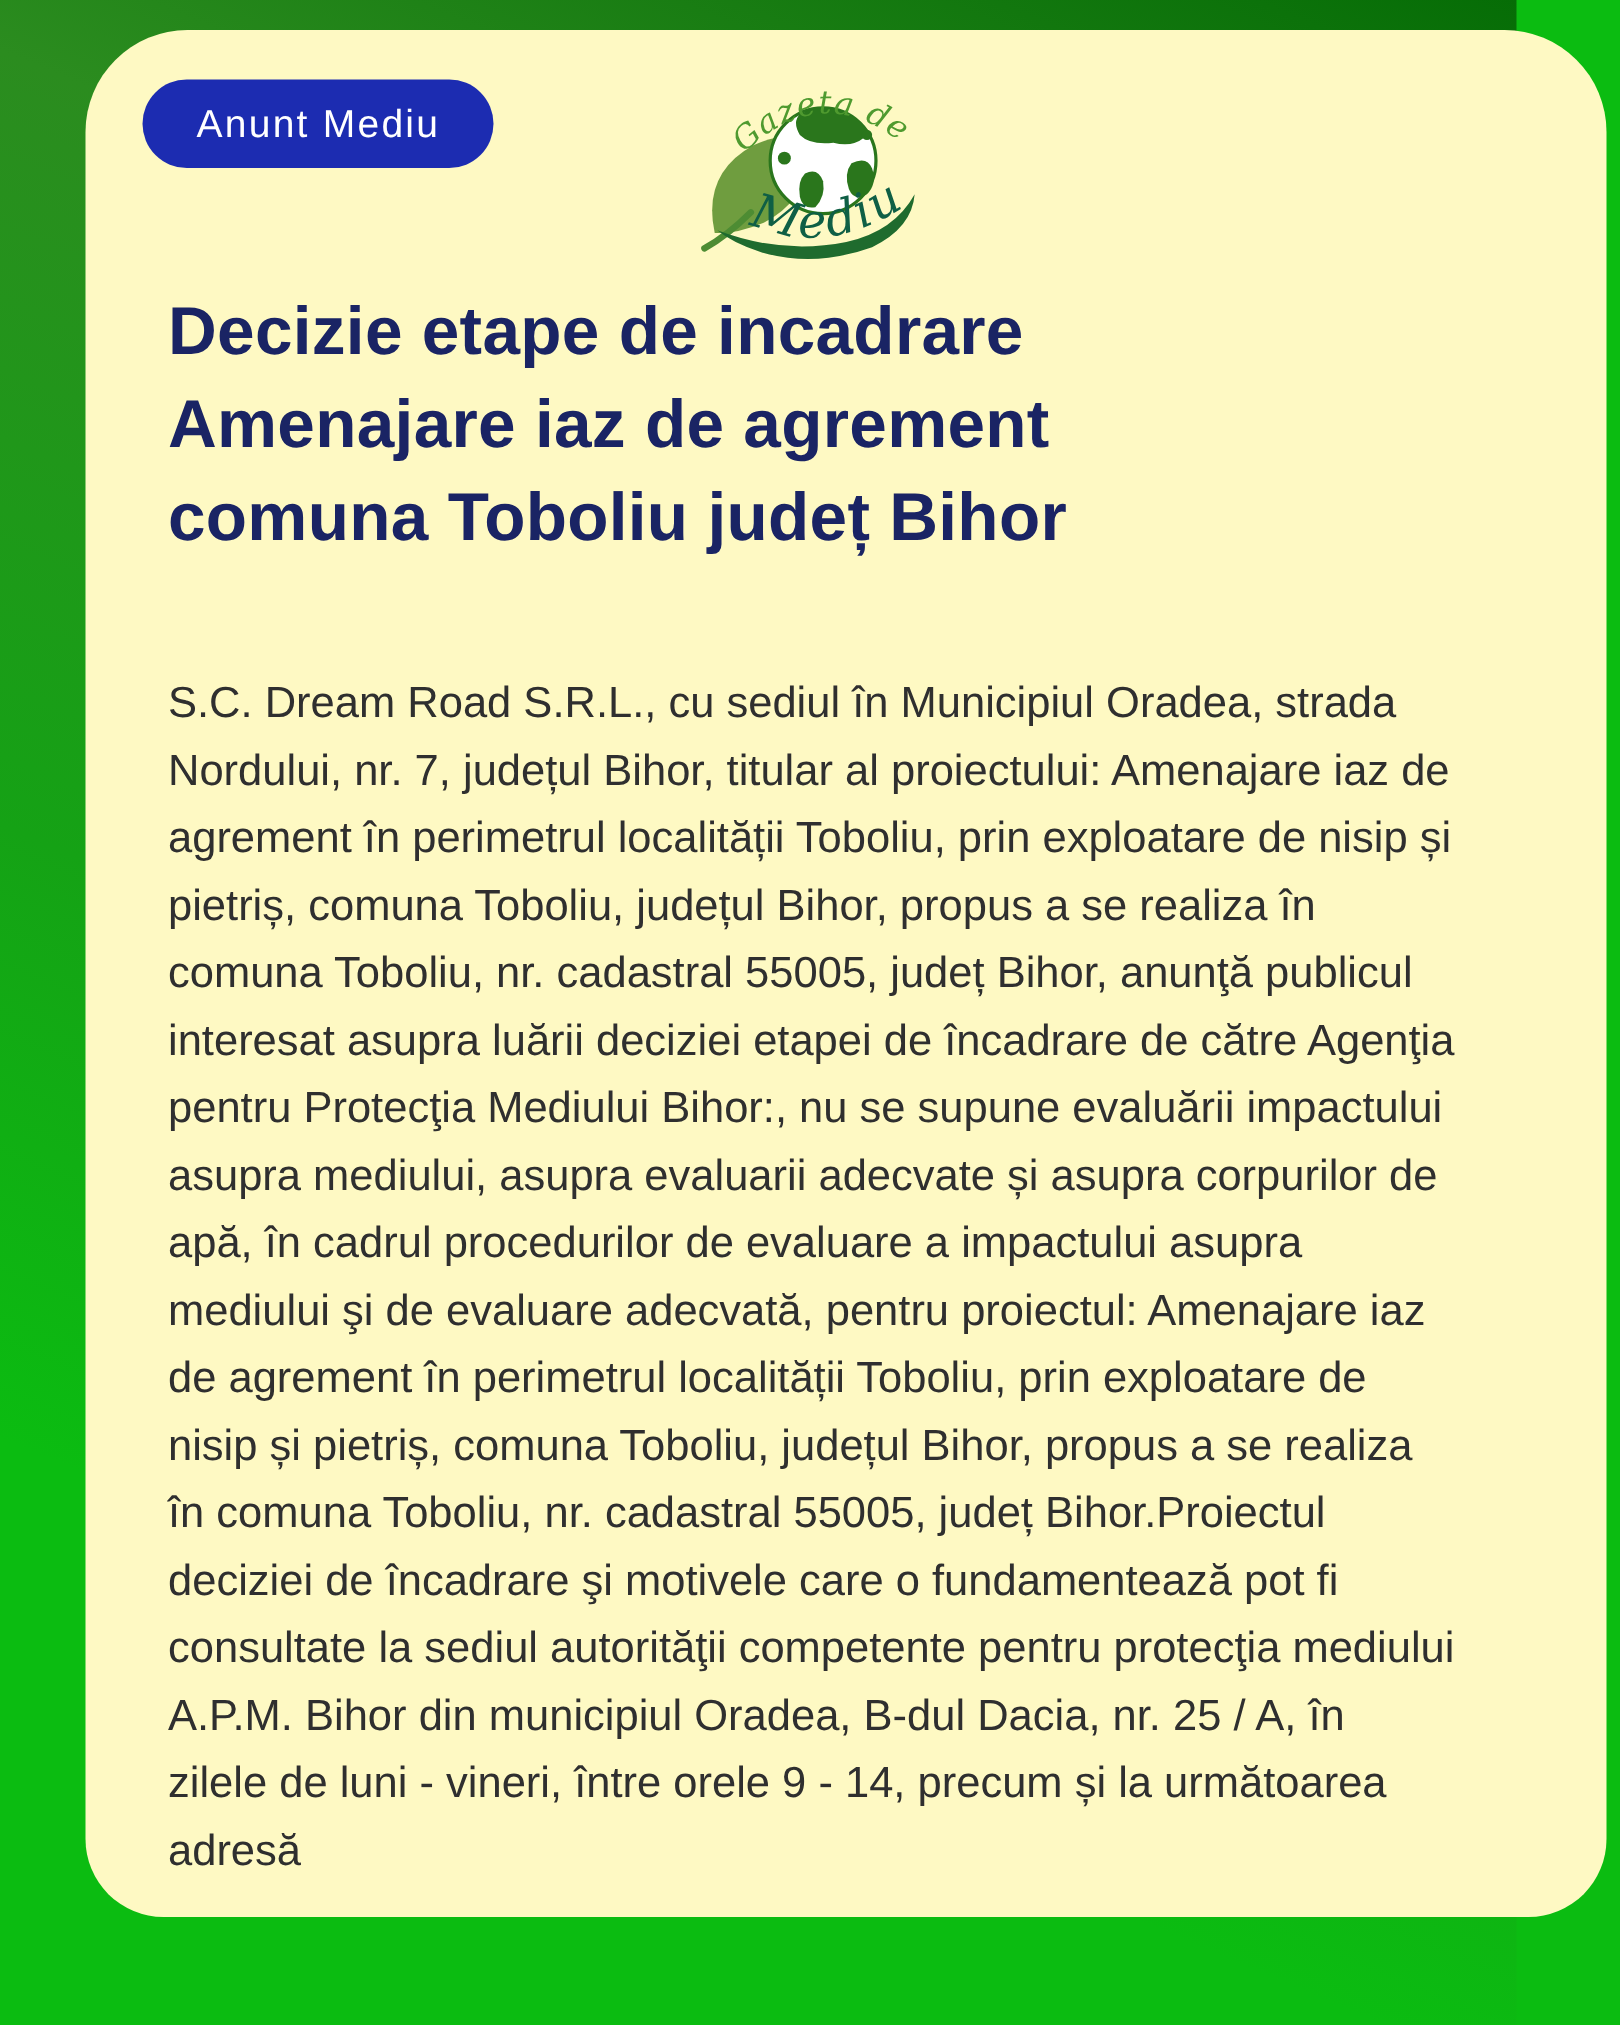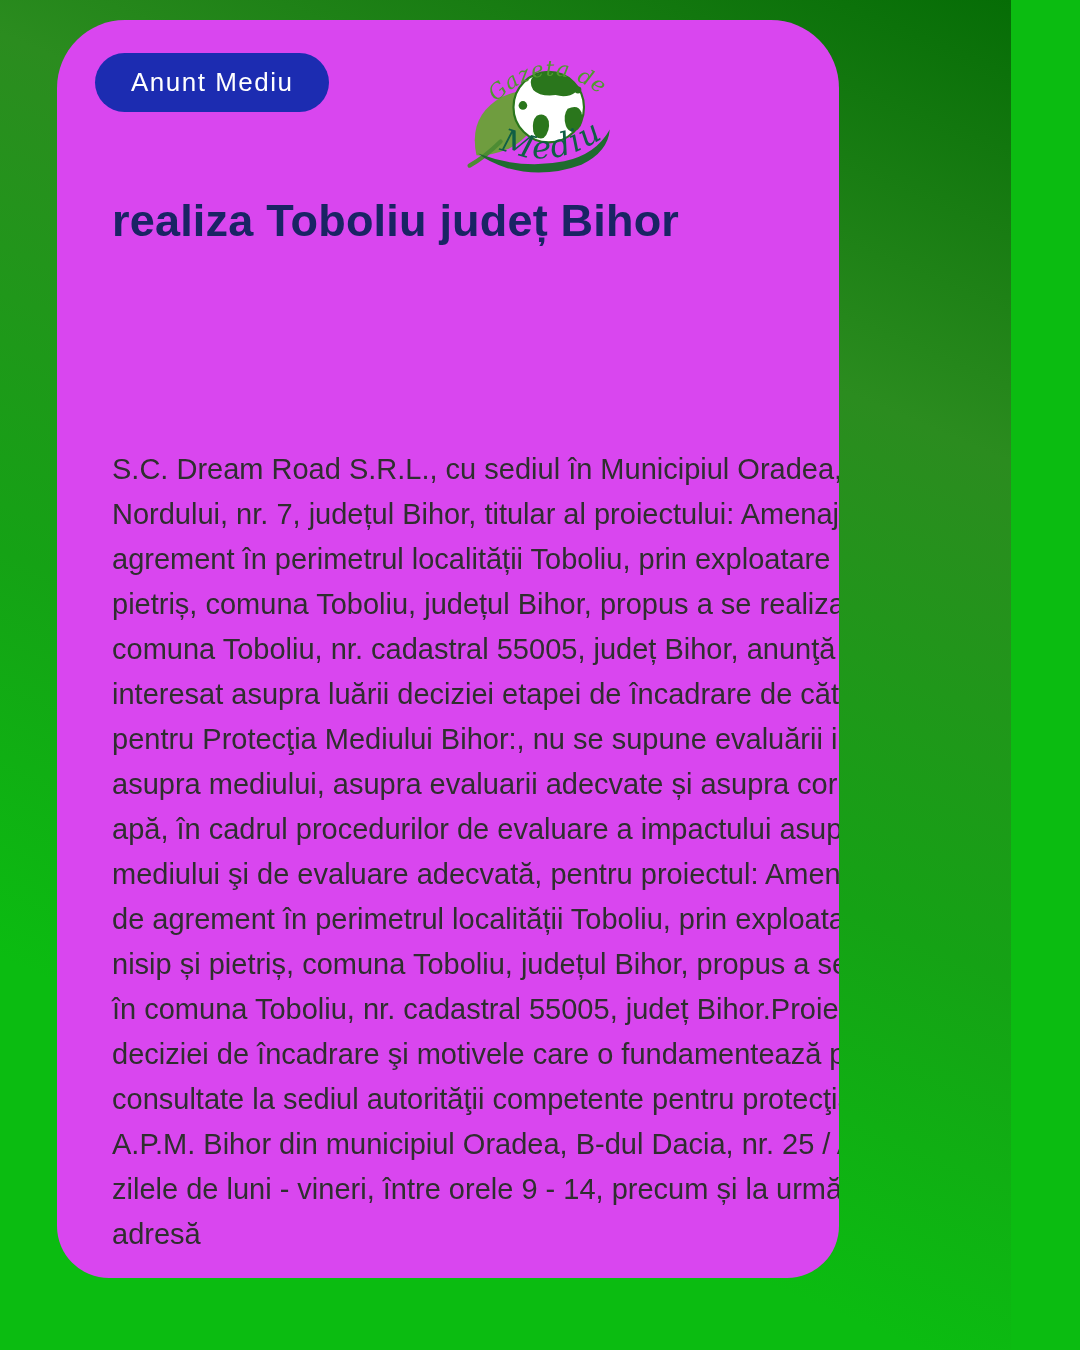--- a/index.html
+++ b/index.html
@@ -8,22 +8,22 @@
 
   
   .bg { position: absolute; inset: 0; background: #0bbc11; }
   .bg-shade {
     position: absolute; left: 0; top: 0; width: 1011px; height: 1350px;
     background: linear-gradient(203deg, #066d06 0%, #2b8c1f 26%, #15a215 55%, #0bbc11 78%);
   }
 
   
   .card {
-    position: absolute; left: 57px; top: 20px; width: 782px; height: 1258px;
-    background: #d946ef;
+    position: absolute; left: 57px; top: 20px; width: 1014px; height: 1258px;
+    background: #fef9c3;
     border-radius: 68px 68px 52px 52px;
     overflow: hidden;
   }
 
   
   .badge {
     position: absolute; left: 38px; top: 33px; height: 59px;
     display: inline-flex; align-items: center;
     padding: 0 36px;
     background: #1c2cb1;
@@ -101,18 +101,20 @@
       <text class="arc-top-text">
         <textPath href="#arcTop" startOffset="50%" text-anchor="middle">Gazeta de</textPath>
       </text>
       <text class="arc-bot-text">
         <textPath href="#arcBot" startOffset="50%" text-anchor="middle">Mediu</textPath>
       </text>
     </svg>
   </div>
 
   <div class="title">
-    <div>realiza Toboliu județ Bihor</div>
+    <div>Decizie etape de incadrare</div>
+    <div>Amenajare iaz de agrement</div>
+    <div>comuna Toboliu județ Bihor</div>
   </div>
 
   <p class="body-text">S.C. Dream Road S.R.L., cu sediul în Municipiul Oradea, strada Nordului, nr. 7, județul Bihor, titular al proiectului: Amenajare iaz de agrement în perimetrul localității Toboliu, prin exploatare de nisip și pietriș, comuna Toboliu, județul Bihor, propus a se realiza în comuna Toboliu, nr. cadastral 55005, județ Bihor, anunţă publicul interesat asupra luării deciziei etapei de încadrare de către Agenţia pentru Protecţia Mediului Bihor:, nu se supune evaluării impactului asupra mediului, asupra evaluarii adecvate și asupra corpurilor de apă, în cadrul procedurilor de evaluare a impactului asupra mediului şi de evaluare adecvată, pentru proiectul: Amenajare iaz de agrement în perimetrul localității Toboliu, prin exploatare de nisip și pietriș, comuna Toboliu, județul Bihor, propus a se realiza în comuna Toboliu, nr. cadastral 55005, județ Bihor.Proiectul deciziei de încadrare şi motivele care o fundamentează pot fi consultate la sediul autorităţii competente pentru protecţia mediului A.P.M. Bihor din municipiul Oradea, B-dul Dacia, nr. 25 / A, în zilele de luni - vineri, între orele 9 - 14, precum și la următoarea adresă</p>
 
 </div>
 
 </body></html>

